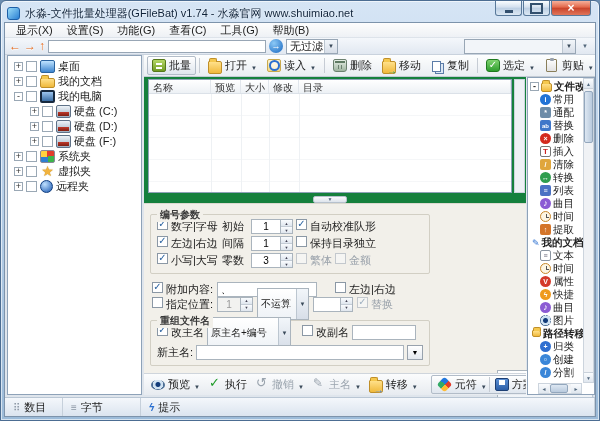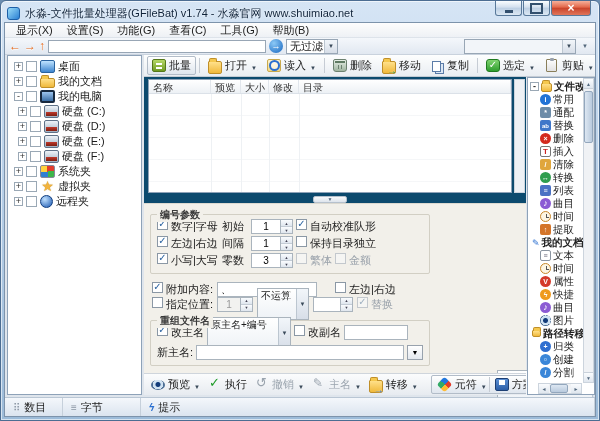--- a/index.html
+++ b/index.html
@@ -26,21 +26,21 @@
 .combo .darr{margin-left:auto;width:13px;height:100%;background:linear-gradient(#f2f6fa,#d7dee8);border-left:1px solid #bcc6d0;display:flex;align-items:center;justify-content:center}
 .darr::after,.dd::after{content:"▼";font-size:6px;color:#3a4a5a}
 .filtercombo{width:52px}
 .navcombo{margin-left:auto;width:112px;background:#f2f5f9}
 .chev{width:12px;height:14px;display:flex;align-items:center;justify-content:center}
 .chev::after{content:"▼";font-size:6px;color:#54687c}
 .main{flex:1;position:relative;background:#dfe5ec;overflow:hidden}
 
 .ltree{position:absolute;left:2px;top:0;bottom:2px;width:135px;background:#fff;border:1px solid #8ea2b8;padding-top:3px;overflow:hidden}
 .trow{height:15px;display:flex;align-items:center;gap:3px;padding-left:6px;white-space:nowrap}
-.trow.indent{padding-left:10px}
+.trow.indent{padding-left:22px}
 .xb{width:9px;height:9px;border:1px solid #9aa8b5;background:#fff;font-size:9px;line-height:7px;text-align:center;color:#333;flex:none}
 .xb.plus::after{content:"+"}
 .xb.minus::after{content:"-"}
 .tcb{width:11px;height:11px;border:1px solid #9aa8b5;background:#fff;flex:none}
 .tic{width:15px;height:13px;position:relative;flex:none;display:inline-block}
 .tic-desktop{background:linear-gradient(#bfe3ff,#3f86cf);border:1px solid #2a639f;border-radius:2px}
 .fold{background:linear-gradient(#ffe08a,#f0b93b);border:1px solid #c08f28;border-radius:1px 2px 2px 2px;height:10px;margin-top:3px;position:relative}
 .fold::before{content:"";position:absolute;top:-4px;left:0;width:6px;height:3px;background:#f5c84e;border:1px solid #c08f28;border-bottom:0;border-radius:2px 2px 0 0}
 .tic-pc{background:linear-gradient(#9cc4ee,#31movie 0);background:linear-gradient(#9cc4ee,#3a6ea5);border:2px solid #17293f;border-radius:2px}
 .tic-drive{background:linear-gradient(#eef3f8,#9fb0c2);border:1px solid #5f7288;border-radius:2px}
@@ -63,21 +63,21 @@
 .ic-del::before{content:"";position:absolute;top:1px;left:1px;right:1px;height:2px;background:#5f7a63}
 .ic-del::after{content:"";position:absolute;top:5px;left:4px;right:4px;bottom:2px;background:repeating-linear-gradient(90deg,#6c8170 0 1px,transparent 1px 3px)}
 .m-arrow::after{content:"→";position:absolute;right:-2px;bottom:-3px;color:#1f8a3c;font-weight:bold;font-size:10px;text-shadow:0 0 2px #fff}
 .b-arrow::after{content:"→";position:absolute;right:-2px;bottom:-3px;color:#2a6fd0;font-weight:bold;font-size:10px;text-shadow:0 0 2px #fff}
 .ic-copy{background:#fff;border:1px solid #5b7ca8;width:9px;height:11px;margin:1px 3px 0 1px;box-shadow:3px 2px 0 -1px #dbe7f5,3px 2px 0 0 #5b7ca8}
 .ic-select{background:linear-gradient(#7fd36f,#2f9e2f);border:1px solid #1f7a1f;border-radius:3px}
 .ic-select::after{content:"✓";position:absolute;inset:-2px 0 0 0;display:flex;align-items:center;justify-content:center;font-size:10px;font-weight:bold;color:#fff}
 .ic-clip{background:linear-gradient(#fdfdfd,#e2e2e2);border:1px solid #8a7f5a;border-radius:1px;width:11px;margin:0 2px 0 1px}
 .ic-clip::before{content:"";position:absolute;top:-2px;left:3px;width:4px;height:3px;background:#9aa2ad;border-radius:1px}
 
-.center{position:absolute;left:139px;right:69px;top:22px;bottom:2px;background:#0c4a6e}
+.center{position:absolute;left:139px;right:69px;top:22px;bottom:2px;background:#15803d}
 .listwrap{position:absolute;left:4px;right:14px;top:2px;height:114px;border:1px solid #8ea2b8;background:#fff;overflow:hidden}
 .lheader{height:14px;display:flex;background:linear-gradient(#ffffff,#edf1f5);border-bottom:1px solid #dbe1e8}
 .hcell{padding:1px 4px;border-right:1px solid #e1e6ec;font-size:10px;color:#333;white-space:nowrap;overflow:hidden}
 .lbody{position:absolute;left:0;right:0;top:14px;bottom:0;background:repeating-linear-gradient(180deg,transparent 0 21px,rgba(90,110,140,.06) 21px 22px)}
 .cl{position:absolute;top:0;bottom:0;width:1px;background:#eef1f4}
 .cvsb{position:absolute;right:1px;top:2px;width:11px;height:114px;background:#eef1f5;border:1px solid #ccd4dd}
 .split{position:absolute;left:4px;right:14px;top:118px;height:8px;display:flex;align-items:center;justify-content:center}
 .splitbtn{width:34px;height:7px;background:linear-gradient(#f9fafc,#dde4ec);border:1px solid #b6c1cd;border-radius:2px;display:flex;align-items:center;justify-content:center}
 .splitbtn::after{content:"▼";font-size:5px;color:#53687e}
 .params{position:absolute;left:0;right:0;top:126px;bottom:0;background:#f2f0ea;border-top:1px solid #dcd9d0}
@@ -102,21 +102,21 @@
 .spin .arrs span{flex:1;background:linear-gradient(#fafcfe,#dfe6ee);display:flex;align-items:center;justify-content:center}
 .spin .arrs span:first-child{border-bottom:1px solid #c4ccd5}
 .spin .arrs span::after{font-size:4px;color:#445}
 .sup::after{content:"▲"} .sdn::after{content:"▼"}
 .c3{}
 .frow{position:absolute;left:8px;display:flex;align-items:center;gap:4px;white-space:nowrap}
 .r-append{top:78px}
 .r-pos{top:84px}
 .tinput{height:15px;border:1px solid #aab4bd;background:#fff;font-size:10px;font-family:inherit;padding:0 3px}
 .w100{width:100px}.w64{width:64px}.w82{width:82px}
-.ddcombo{height:32px;border:1px solid #aab4bd;background:linear-gradient(#fff,#eef2f6);display:inline-flex;padding-left:3px;font-size:10px;white-space:nowrap}
+.ddcombo{height:32px;border:1px solid #aab4bd;background:linear-gradient(#fff,#eef2f6);display:inline-flex;align-items:center;padding-left:3px;font-size:10px;white-space:nowrap}
 .ddcombo .darr{margin-left:auto;width:12px;height:100%;border-left:1px solid #bcc6d0;background:linear-gradient(#f2f6fa,#d7dee8);display:flex;align-items:center;justify-content:center}
 .g2 .g-row{margin-top:3px}
 .blkbtn{width:16px;height:15px;border:1px solid #98a2ad;background:linear-gradient(#fff,#e4e9ef);display:inline-flex;align-items:center;justify-content:center}
 .blkbtn::after{content:"▼";font-size:7px;color:#000}
 .schemerow{position:absolute;left:4px;top:166px;display:flex;align-items:center;gap:3px;white-space:nowrap}
 .lbtn{border:1px solid #b9c2cc;background:linear-gradient(#fefefe,#e9edf2);padding:0 3px;height:14px;display:inline-flex;align-items:center;font-size:10.5px}
 .lbtn.red{color:#b42315}
 .lbtn.blue{color:#1a56b0}
 .lbtn.hl{background:#dce9f8;color:#1a56b0}
 .lbtn.gray{color:#7a8aa0}
@@ -250,26 +250,20 @@
         <div class="trow indent">
           <span class="xb plus"></span>
           <span class="tcb"></span>
           <span class="tic tic-drive"></span>
           <span>硬盘 (D:)</span>
         </div>
         <div class="trow indent">
           <span class="xb plus"></span>
           <span class="tcb"></span>
           <span class="tic tic-drive"></span>
-          <span>硬盘 (E:)</span>
-        </div>
-        <div class="trow indent">
-          <span class="xb plus"></span>
-          <span class="tcb"></span>
-          <span class="tic tic-drive"></span>
           <span>硬盘 (F:)</span>
         </div>
         <div class="trow">
           <span class="xb plus"></span>
           <span class="tcb"></span>
           <span class="tic tic-sys"></span>
           <span>系统夹</span>
         </div>
         <div class="trow">
           <span class="xb plus"></span>
@@ -457,21 +451,21 @@
             <span class="glabel">重组文件名</span>
             <div class="g-row">
               <span class="cbw">
                   <span class="cb on"></span>
                   <span>改主名</span>
                 </span>
               <span class="ddcombo" style="width:84px">
                   <span>原主名+编号</span>
                   <span class="darr"></span>
                 </span>
-              <span class="cbw" style="">
+              <span class="cbw" style="margin-left:8px">
                   <span class="cb"></span>
                   <span>改副名</span>
                 </span>
               <input class="tinput w64" value="" style="">
             </div>
             <div class="g-row">
               <span>新主名:</span>
               <input class="tinput" style="flex: 1 1 0%;" value="">
               <span class="blkbtn"></span>
             </div>

